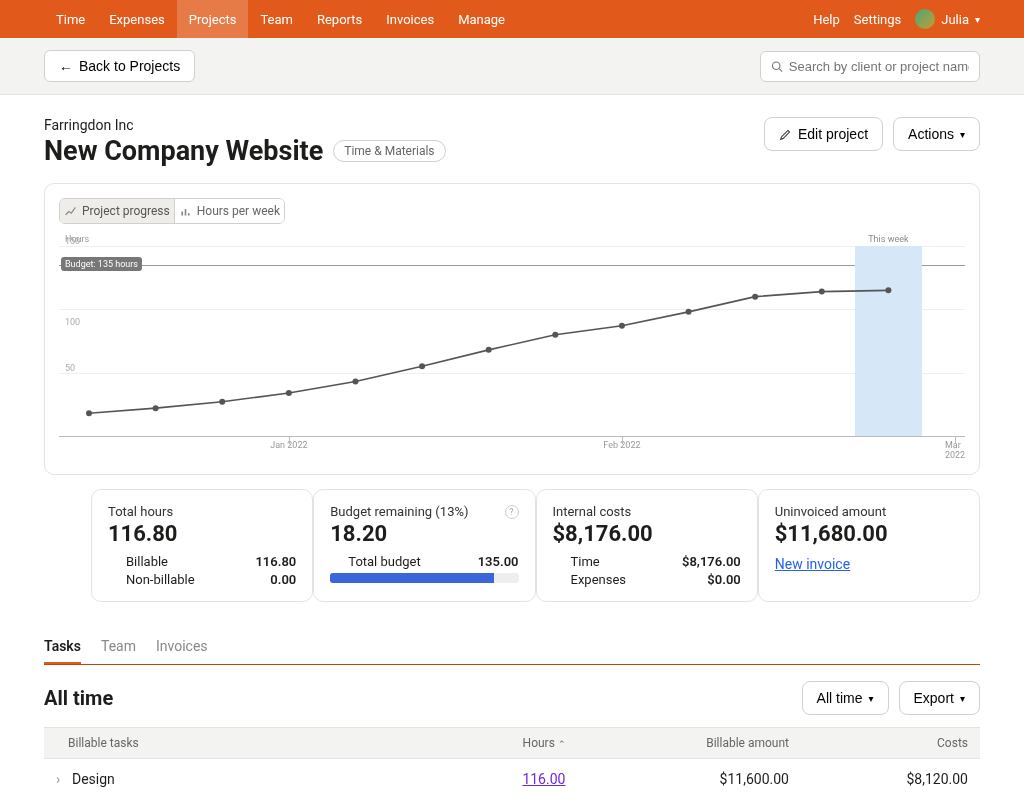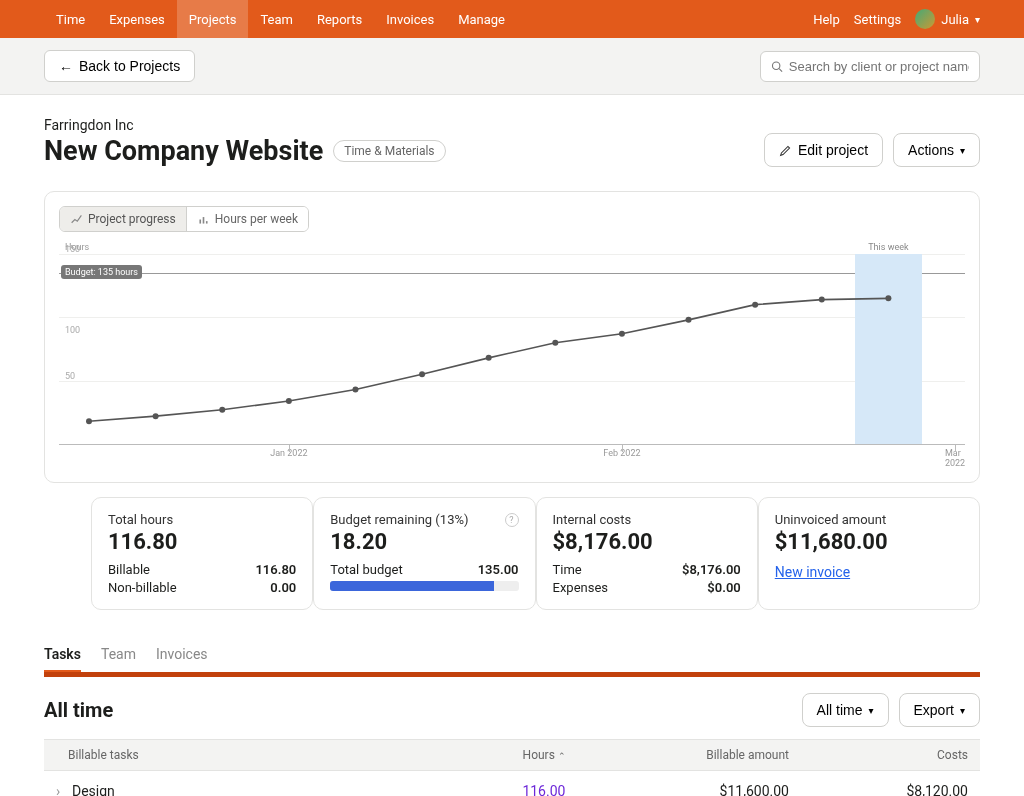--- a/index.html
+++ b/index.html
@@ -18,61 +18,61 @@
 
 
 .subhead { background: #f3f3f2; border-bottom: 1px solid #e3e3e1; padding: 12px 44px; display: flex; justify-content: space-between; align-items: center; }
 .back-btn { background: #fff; border: 1px solid #d0d0cd; border-radius: 6px; padding: 7px 14px; font-size: 14px; cursor: pointer; display: flex; align-items: center; gap: 6px; }
 .search-box { background: #fff; border: 1px solid #d0d0cd; border-radius: 6px; padding: 7px 10px; display: flex; align-items: center; gap: 6px; width: 220px; }
 .search-box input { border: none; outline: none; font-size: 13px; width: 100%; }
 .search-icon { width: 13px; height: 13px; }
 
 
 .page { padding: 22px 44px 40px; }
-.page-header { display: flex; justify-content: space-between; align-items: flex-end; margin-bottom: 24px; }
+.page-header { display: flex; justify-content: space-between; align-items: flex-start; margin-bottom: 16px; }
 .client-name { font-size: 14px; color: #1d1e1c; margin-bottom: 2px; }
 .project-title-row { display: flex; align-items: center; gap: 10px; }
 .project-title { font-size: 27px; font-weight: 700; }
 .pill { border: 1px solid #d0d0cd; border-radius: 14px; padding: 3px 10px; font-size: 12px; color: #666; }
 .header-actions { display: flex; gap: 10px; }
 .btn { background: #fff; border: 1px solid #d0d0cd; border-radius: 8px; padding: 8px 14px; font-size: 14px; cursor: pointer; display: flex; align-items: center; gap: 6px; }
 
 
 .panel { border: 1px solid #e3e3e1; border-radius: 10px; }
 .chart-panel { padding: 14px 14px 18px; margin-bottom: 14px; }
 .toggle-group { display: inline-flex; border: 1px solid #d0d0cd; border-radius: 6px; overflow: hidden; margin-bottom: 8px; }
-.toggle-btn { padding: 5px 10px; font-size: 12px; background: #fff; cursor: pointer; display: flex; align-items: center; gap: 5px; color: #666; }
+.toggle-btn { padding: 5px 4px; font-size: 12px; background: #fff; cursor: pointer; display: flex; align-items: center; gap: 5px; color: #666; }
 .toggle-btn.active { background: #eeedea; color: #555; }
 .toggle-btn + .toggle-btn { border-left: 1px solid #d0d0cd; }
 
 .chart-area { position: relative; height: 220px; margin-top: 4px; }
 .y-label { position: absolute; left: 6px; top: -2px; font-size: 9px; color: #999; }
 .gridline { position: absolute; left: 0; right: 0; height: 1px; background: #efefed; }
 .gridlabel { position: absolute; left: 6px; font-size: 9px; color: #aaa; transform: translateY(-10px); }
 .budget-tag { position: absolute; left: 2px; font-size: 9px; background: #777; color: #fff; border-radius: 3px; padding: 2px 4px; transform: translateY(-8px); }
 .this-week-band { position: absolute; background: #d6e8f8; }
 .this-week-label { position: absolute; font-size: 9px; color: #888; transform: translateX(-50%); }
 .x-axis { position: absolute; left: 0; right: 0; height: 1px; background: #bbb; }
 .x-tick { position: absolute; font-size: 9px; color: #999; transform: translateX(-50%); top: 4px; }
 svg.plot { position: absolute; inset: 0; }
 
 
 .cards { display: grid; grid-template-columns: repeat(4, 1fr); margin-bottom: 28px; padding-left: 47px; }
 .card { border: 1px solid #e3e3e1; border-radius: 10px; padding: 14px 16px; }
 .card-label { font-size: 13px; color: #333; margin-bottom: 2px; display: flex; align-items: center; justify-content: space-between; }
 .card-value { font-size: 22px; font-weight: 700; margin-bottom: 8px; }
-.card-row { display: flex; justify-content: space-between; font-size: 13px; margin-top: 3px; }
+.card-row { display: flex; justify-content: space-between; font-size: 13px; margin-top: 3px; margin-left: 18px; }
 .card-row .v { font-weight: 600; }
 .help-circ { width: 14px; height: 14px; border: 1px solid #ccc; border-radius: 50%; font-size: 9px; color: #aaa; display: inline-flex; align-items: center; justify-content: center; }
 .progress { height: 10px; background: #eee; border-radius: 3px; overflow: hidden; margin-top: 4px; }
 .progress-fill { height: 100%; background: #3b66db; }
 .link { color: #2563eb; text-decoration: underline; font-size: 14px; cursor: pointer; }
 
 
-.tabs { display: flex; gap: 20px; border-bottom: 5px solid #c2410c; margin-bottom: 16px; }
+.tabs { display: flex; gap: 20px; border-bottom: 1px solid #c2410c; margin-bottom: 16px; }
 .tab { padding: 8px 0; font-size: 14px; color: #888; cursor: pointer; }
 .tab.active { color: #1d1e1c; font-weight: 600; border-bottom: 2px solid #e25a1b; }
 
 .tasks-header { display: flex; justify-content: space-between; align-items: center; margin-bottom: 12px; }
 .section-title { font-size: 20px; font-weight: 700; }
 .tasks-actions { display: flex; gap: 10px; }
 
 
 .tbl { width: 100%; border-collapse: collapse; }
 .tbl thead th { background: #f3f3f2; font-size: 12px; font-weight: 400; color: #666; text-align: right; padding: 8px 12px; border-top: 1px solid #e3e3e1; border-bottom: 1px solid #e3e3e1; }

